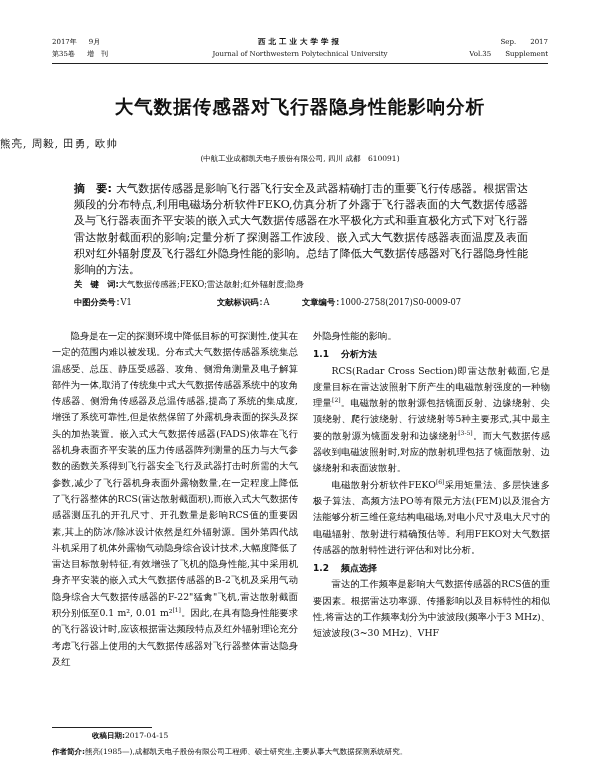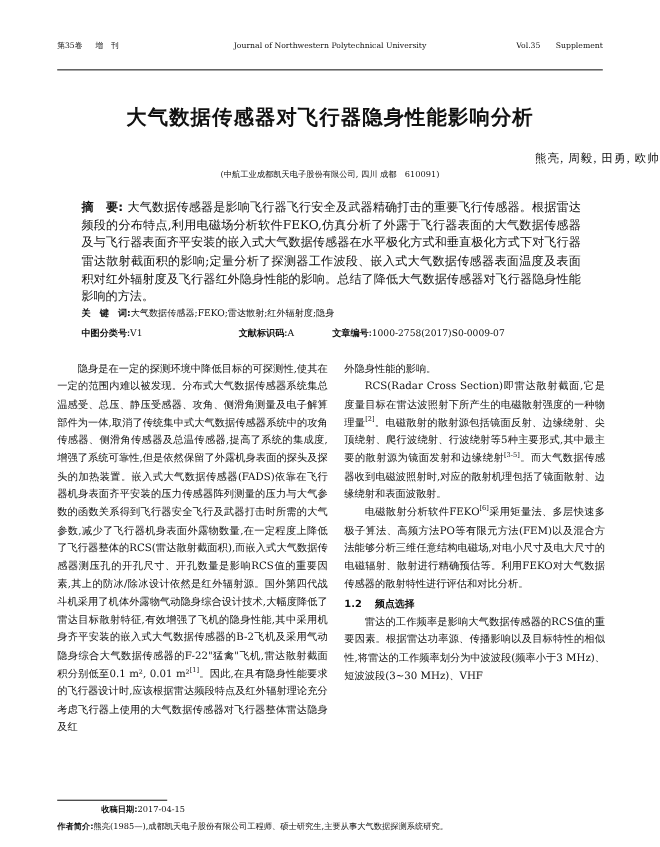--- a/index.html
+++ b/index.html
@@ -10,28 +10,28 @@
   .hdr { position: absolute; top: 36px; left: 52px; right: 52px; height: 30px; font-size: 7px; }
   .hdr .row { display: flex; justify-content: space-between; align-items: center; height: 12px; }
   .hdr .l { width: 110px; }
   .hdr .c { flex: 1; text-align: center; }
   .hdr .r { width: 110px; text-align: right; }
   .hdr .r span { margin-left: 14px; }
   .hdr .l span { margin-right: 12px; }
   .hdr .jtitle-cn { font-weight: bold; letter-spacing: 3px; font-size: 7.5px; }
   .hdr-rule { position: absolute; top: 63px; left: 52px; right: 52px; height: 0; border-top: 1.5px solid #222; }
   .title { position: absolute; top: 94px; left: 0; right: 0; text-align: center; font-family: "DejaVu Sans", sans-serif; font-weight: bold; font-size: 18.5px; letter-spacing: 1px; }
-  .authors { position: absolute; top: 137px; left: 0; right: 0; text-align: right; font-size: 10.5px; letter-spacing: 1px; font-family: Liberation Serif, serif; }
+  .authors { position: absolute; top: 137px; left: 0; right: 0; text-align: left; font-size: 10.5px; letter-spacing: 1px; }
   .affil { position: absolute; top: 154px; left: 0; right: 0; text-align: center; font-size: 7.5px; }
   .abstract { position: absolute; top: 181px; left: 74px; right: 72px; font-size: 11px; line-height: 16.2px; text-align: justify; }
   .abstract b { font-family: "DejaVu Sans", sans-serif; margin-right: 4px; }
   .kw { position: absolute; top: 279px; left: 74px; right: 75px; font-size: 8.3px; }
   .kw b { font-family: "DejaVu Sans", sans-serif; }
   .cls { position: absolute; top: 297px; left: 74px; right: 72px; font-size: 8.3px; display: flex; }
-  .cls b { font-family: Liberation Sans, sans-serif; }
+  .cls b { font-family: Liberation Mono, monospace; }
   .cls .f1 { width: 125px; }
   .cls .f2 { width: 85px; margin-left: 18px; }
   .col { position: absolute; font-size: 9.3px; line-height: 16.3px; text-align: justify; }
   .col.left { top: 328px; left: 52px; width: 246px; }
   .col.right { top: 328px; left: 313px; width: 237px; }
   .col p { margin: 0; text-indent: 2em; }
   .col p.noindent { text-indent: 0; }
   .sec1 { font-family: "DejaVu Sans", sans-serif; font-weight: bold; font-size: 12px; margin: 15px 0 13px 0; }
   .sec1 .num { margin-right: 14px; }
   .sec2 { font-family: "DejaVu Sans", sans-serif; font-weight: bold; font-size: 9px; margin: 2px 0 0 0; }
@@ -40,20 +40,25 @@
   .fn-rule { position: absolute; top: 727px; left: 52px; width: 100px; border-top: 1px solid #222; }
   .fn { position: absolute; left: 52px; font-size: 7.5px; }
   .fn b { font-family: "DejaVu Sans", sans-serif; }
   .fn.a { top: 731px; padding-left: 40px; }
   .fn.b { top: 747px; }
 </style>
 </head>
 <body>
 
 <div class="hdr">
+  <div class="row">
+    <div class="l"><span>2017年</span><span>9月</span></div>
+    <div class="c jtitle-cn">西北工业大学学报</div>
+    <div class="r"><span>Sep.</span><span>2017</span></div>
+  </div>
   <div class="row">
     <div class="l"><span>第35卷</span><span>增　刊</span></div>
     <div class="c">Journal of Northwestern Polytechnical University</div>
     <div class="r"><span>Vol.35</span><span>Supplement</span></div>
   </div>
 </div>
 <div class="hdr-rule"></div>
 
 <div class="title">大气数据传感器对飞行器隐身性能影响分析</div>
 <div class="authors">熊亮, 周毅, 田勇, 欧帅</div>
@@ -72,20 +77,21 @@
   <div class="f2"><b>文献标识码:</b><span>A</span></div>
   <div><b>文章编号:</b><span>1000-2758(2017)S0-0009-07</span></div>
 </div>
 
 <div class="col left">
   <p><span>隐身是在一定的探测环境中降低目标的可探测性,使其在一定的范围内难以被发现。分布式大气数据传感器系统集总温感受、总压、静压受感器、攻角、侧滑角测量及电子解算部件为一体,取消了传统集中式大气数据传感器系统中的攻角传感器、侧滑角传感器及总温传感器,提高了系统的集成度,增强了系统可靠性,但是依然保留了外露机身表面的探头及探头的加热装置。嵌入式大气数据传感器(FADS)依靠在飞行器机身表面齐平安装的压力传感器阵列测量的压力与大气参数的函数关系得到飞行器安全飞行及武器打击时所需的大气参数,减少了飞行器机身表面外露物数量,在一定程度上降低了飞行器整体的RCS(雷达散射截面积),而嵌入式大气数据传感器测压孔的开孔尺寸、开孔数量是影响RCS值的重要因素,其上的防冰/除冰设计依然是红外辐射源。国外第四代战斗机采用了机体外露物气动隐身综合设计技术,大幅度降低了雷达目标散射特征,有效增强了飞机的隐身性能,其中采用机身齐平安装的嵌入式大气数据传感器的B-2飞机及采用气动隐身综合大气数据传感器的F-22"猛禽"飞机,雷达散射截面积分别低至0.1 m², 0.01 m²</span><sup>[1]</sup><span>。因此,在具有隐身性能要求的飞行器设计时,应该根据雷达频段特点及红外辐射理论充分考虑飞行器上使用的大气数据传感器对飞行器整体雷达隐身及红</span></p>
 </div>
 
 <div class="col right">
   <p class="noindent">外隐身性能的影响。</p>
+  <div class="sec2"><span class="num">1.1</span><span>分析方法</span></div>
   <p><span>RCS(Radar Cross Section)即雷达散射截面,它是度量目标在雷达波照射下所产生的电磁散射强度的一种物理量</span><sup>[2]</sup><span>。电磁散射的散射源包括镜面反射、边缘绕射、尖顶绕射、爬行波绕射、行波绕射等5种主要形式,其中最主要的散射源为镜面发射和边缘绕射</span><sup>[3-5]</sup><span>。而大气数据传感器收到电磁波照射时,对应的散射机理包括了镜面散射、边缘绕射和表面波散射。</span></p>
   <p><span>电磁散射分析软件FEKO</span><sup>[6]</sup><span>采用矩量法、多层快速多极子算法、高频方法PO等有限元方法(FEM)以及混合方法能够分析三维任意结构电磁场,对电小尺寸及电大尺寸的电磁辐射、散射进行精确预估等。利用FEKO对大气数据传感器的散射特性进行评估和对比分析。</span></p>
   <div class="sec2"><span class="num">1.2</span><span>频点选择</span></div>
   <p>雷达的工作频率是影响大气数据传感器的RCS值的重要因素。根据雷达功率源、传播影响以及目标特性的相似性,将雷达的工作频率划分为中波波段(频率小于3 MHz)、短波波段(3~30 MHz)、VHF</p>
 </div>
 
 <div class="fn-rule"></div>
 <div class="fn a"><b>收稿日期:</b><span>2017-04-15</span></div>
 <div class="fn b"><b>作者简介:</b><span>熊亮(1985—),成都凯天电子股份有限公司工程师、硕士研究生,主要从事大气数据探测系统研究。</span></div>
 

